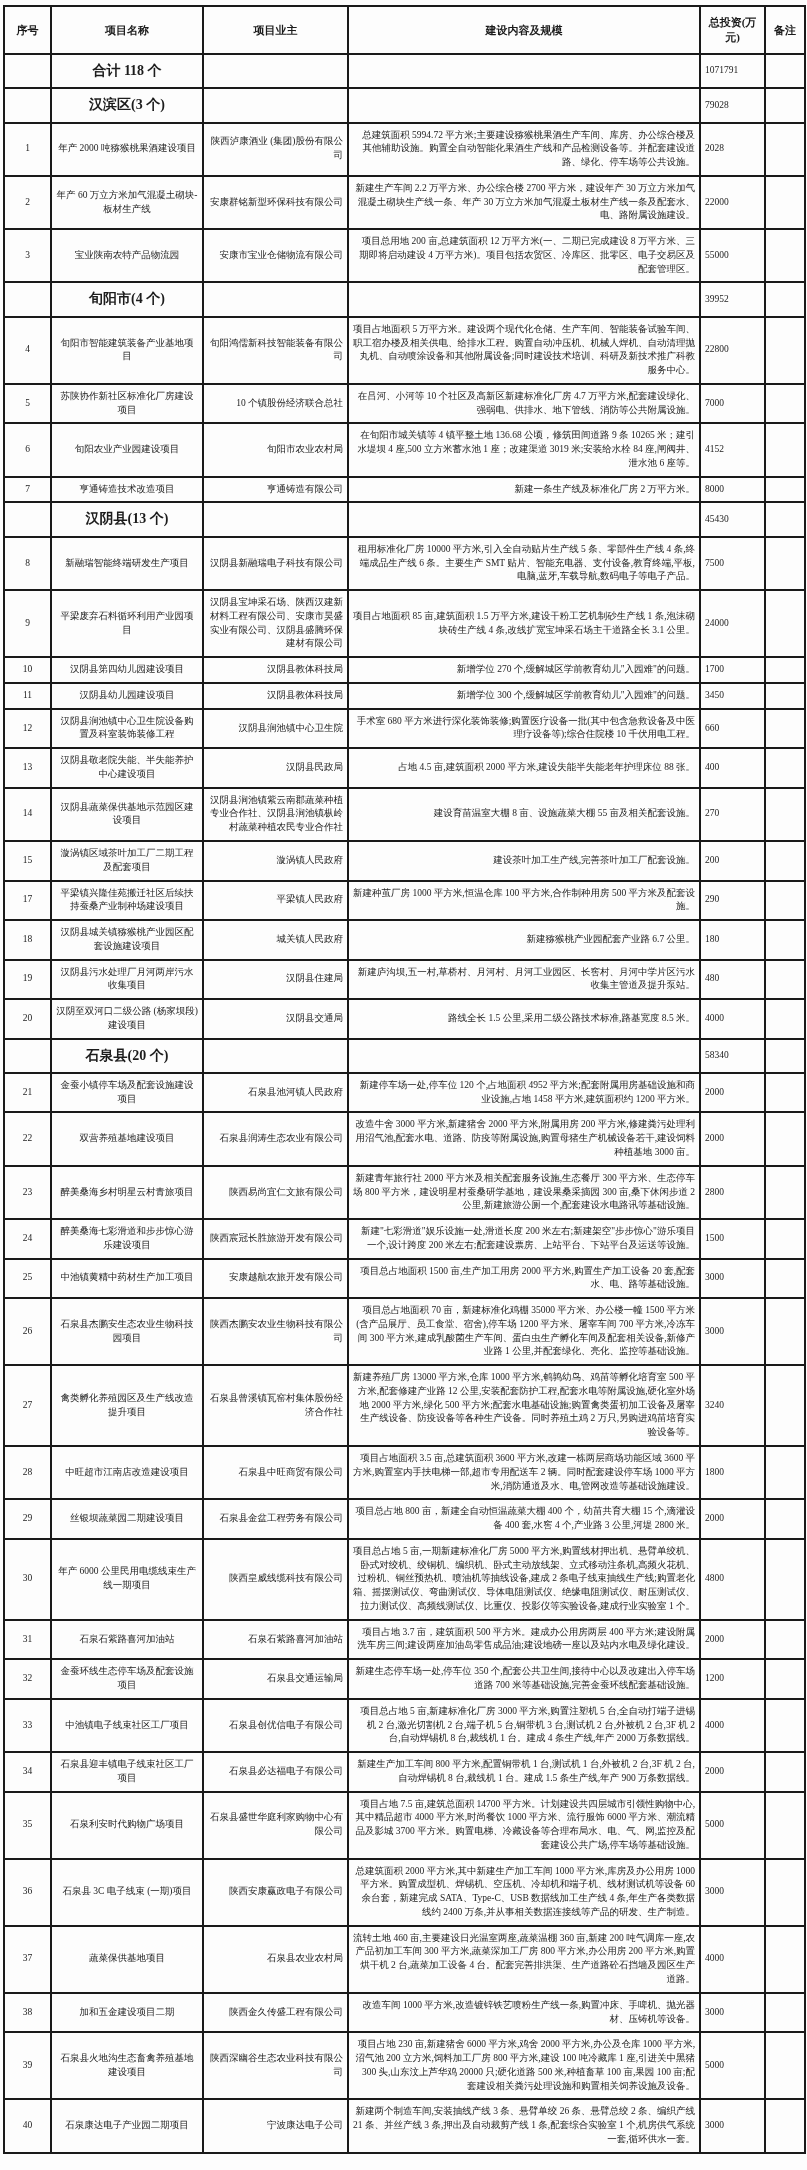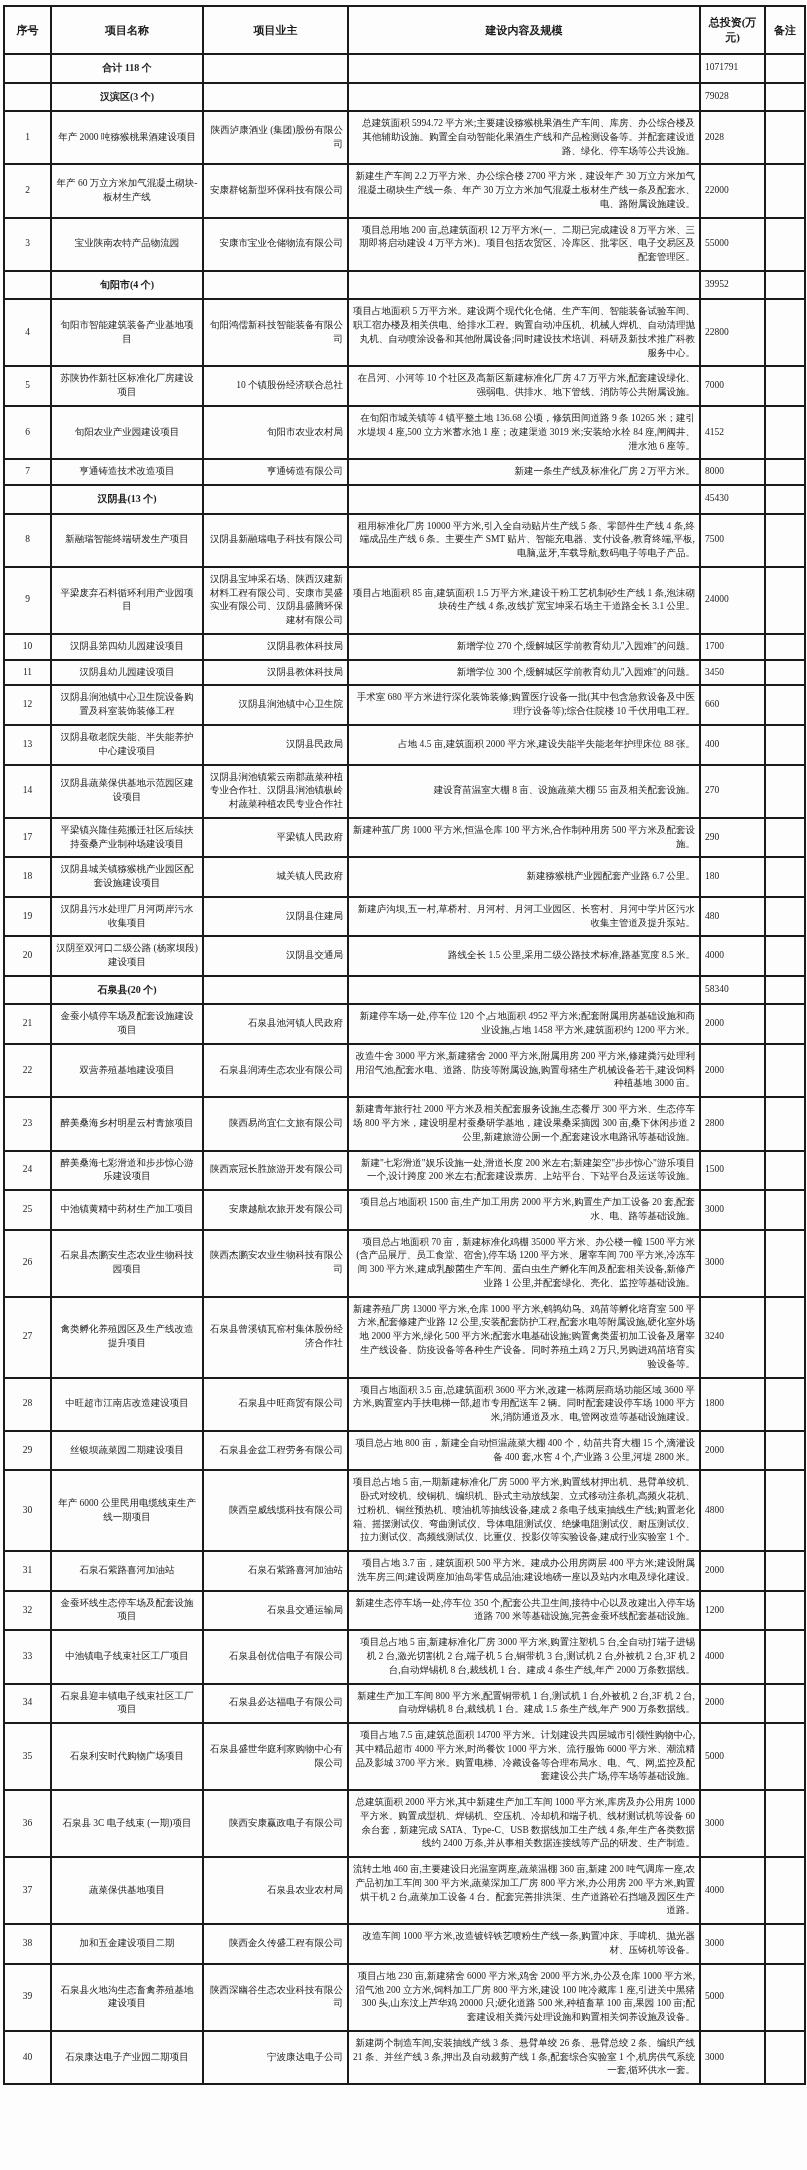--- a/index.html
+++ b/index.html
@@ -40,21 +40,21 @@
   }
   td.c-no { text-align: center; }
   td.c-name { text-align: center; padding-left: 6px; }
   td.c-owner { text-align: right; padding-left: 6px; }
   td.c-content { text-align: right; padding-left: 6px; }
   td.c-investment { text-align: left; }
   td.c-note { text-align: center; }
   tr.section td.c-name {
     font-weight: bold;
     text-align: center;
-    font-size: 10px;
+    font-size: 14px;
     padding: 6px 2px;
   }
   tr.section td { height: 22px; }
 </style>
 </head>
 <body>
 
 <div class="page">
   <table class="projects">
     <colgroup>
@@ -214,20 +214,28 @@
         </tr>
         <tr>
           <td class="c-no">14</td>
           <td class="c-name">汉阴县蔬菜保供基地示范园区建设项目</td>
           <td class="c-owner">汉阴县涧池镇紫云南郡蔬菜种植专业合作社、汉阴县涧池镇枞岭村蔬菜种植农民专业合作社</td>
           <td class="c-content">建设育苗温室大棚 8 亩、设施蔬菜大棚 55 亩及相关配套设施。</td>
           <td class="c-investment">270</td>
           <td class="c-note"></td>
         </tr>
         <tr>
+          <td class="c-no">15</td>
+          <td class="c-name">漩涡镇区域茶叶加工厂二期工程及配套项目</td>
+          <td class="c-owner">漩涡镇人民政府</td>
+          <td class="c-content">建设茶叶加工生产线,完善茶叶加工厂配套设施。</td>
+          <td class="c-investment">200</td>
+          <td class="c-note"></td>
+        </tr>
+        <tr>
           <td class="c-no">17</td>
           <td class="c-name">平梁镇兴隆佳苑搬迁社区后续扶持蚕桑产业制种场建设项目</td>
           <td class="c-owner">平梁镇人民政府</td>
           <td class="c-content">新建种茧厂房 1000 平方米,恒温仓库 100 平方米,合作制种用房 500 平方米及配套设施。</td>
           <td class="c-investment">290</td>
           <td class="c-note"></td>
         </tr>
         <tr>
           <td class="c-no">18</td>
           <td class="c-name">汉阴县城关镇猕猴桃产业园区配套设施建设项目</td>

